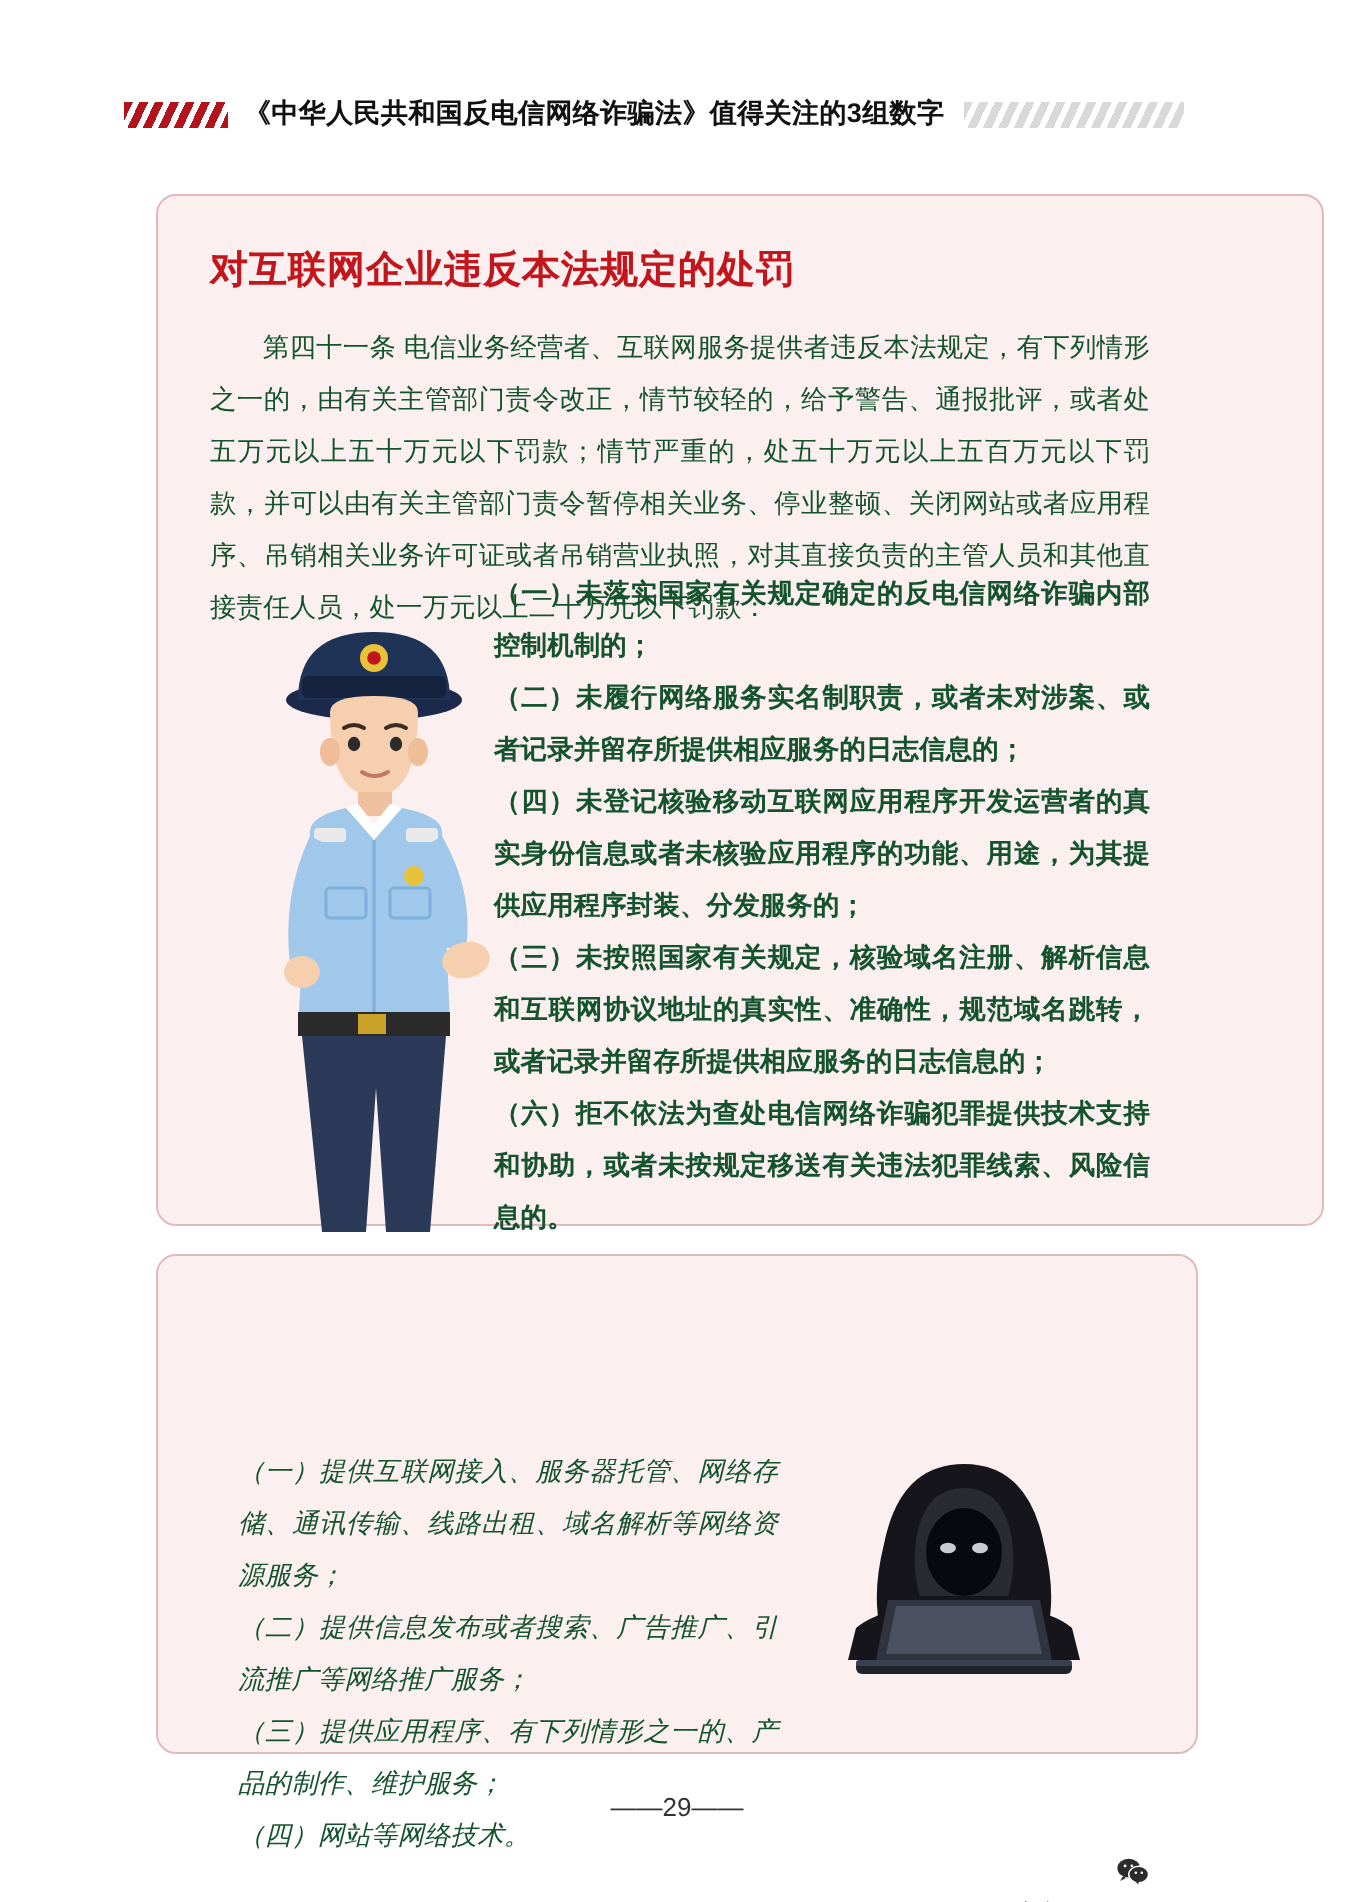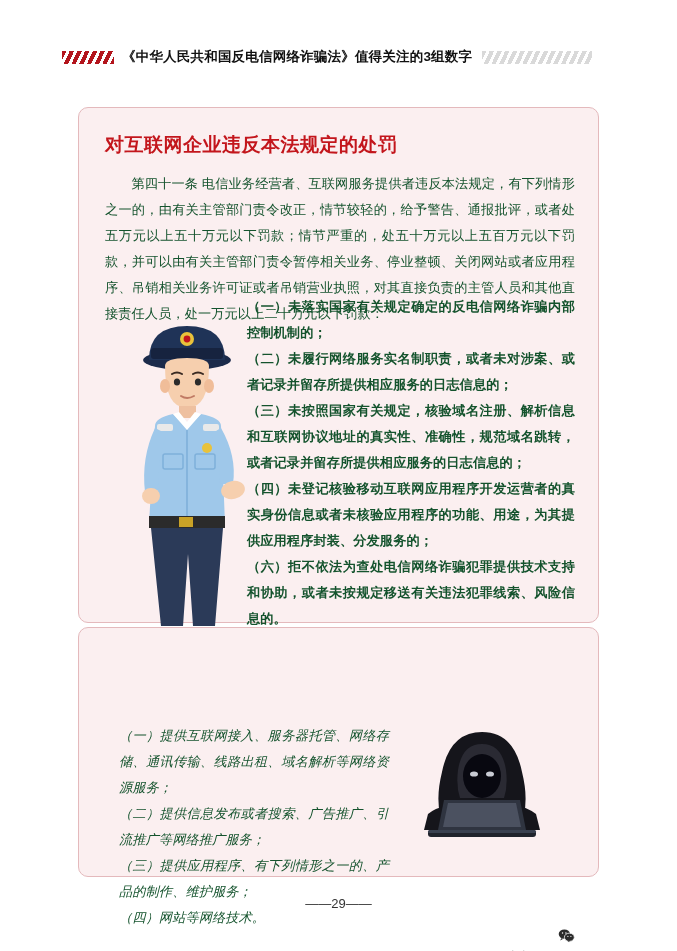--- a/index.html
+++ b/index.html
@@ -56,22 +56,22 @@
   
   .card {
     position: absolute;
     background: #fbeff0;
     border: 1px solid #e4b9bc;
     border-radius: 10px;
     box-sizing: border-box;
   }
   #card-penalty {
     left: 78px;
-    top: 107px;
-    width: 521px;
+    top: 97px;
+    width: 584px;
     height: 516px;
   }
   #card-article25 {
     left: 78px;
     top: 627px;
     width: 521px;
     height: 250px;
   }
 
   .card-title {
@@ -228,22 +228,22 @@
     <path d="M40 120 Q26 150 30 184 L44 182 Q42 150 52 126 Z" fill="#9fc8ea"></path>
     <path d="M106 120 Q122 148 118 176 L104 176 Q106 150 96 126 Z" fill="#9fc8ea"></path>
 
     <ellipse cx="118" cy="182" rx="12" ry="9" fill="#f6cfae" transform="rotate(-12 118 182)"></ellipse>
     <ellipse cx="36" cy="188" rx="9" ry="8" fill="#f6cfae"></ellipse>
   </svg>
 
   <div class="body-text list-items">
     <p>（一）未落实国家有关规定确定的反电信网络诈骗内部控制机制的；</p>
     <p>（二）未履行网络服务实名制职责，或者未对涉案、或者记录并留存所提供相应服务的日志信息的；</p>
+    <p>（四）未登记核验移动互联网应用程序开发运营者的真实身份信息或者未核验应用程序的功能、用途，为其提供应用程序封装、分发服务的；</p>
     <p>（三）未按照国家有关规定，核验域名注册、解析信息和互联网协议地址的真实性、准确性，规范域名跳转，或者记录并留存所提供相应服务的日志信息的；</p>
-    <p>（四）未登记核验移动互联网应用程序开发运营者的真实身份信息或者未核验应用程序的功能、用途，为其提供应用程序封装、分发服务的；</p>
     <p>（六）拒不依法为查处电信网络诈骗犯罪提供技术支持和协助，或者未按规定移送有关违法犯罪线索、风险信息的。</p>
   </div>
 </div>
 
 <div class="card" id="card-article25">
 
 
   <div class="body-text" id="list-25">
     <p>（一）提供互联网接入、服务器托管、网络存储、通讯传输、线路出租、域名解析等网络资源服务；</p>
     <p>（二）提供信息发布或者搜索、广告推广、引流推广等网络推广服务；</p>

